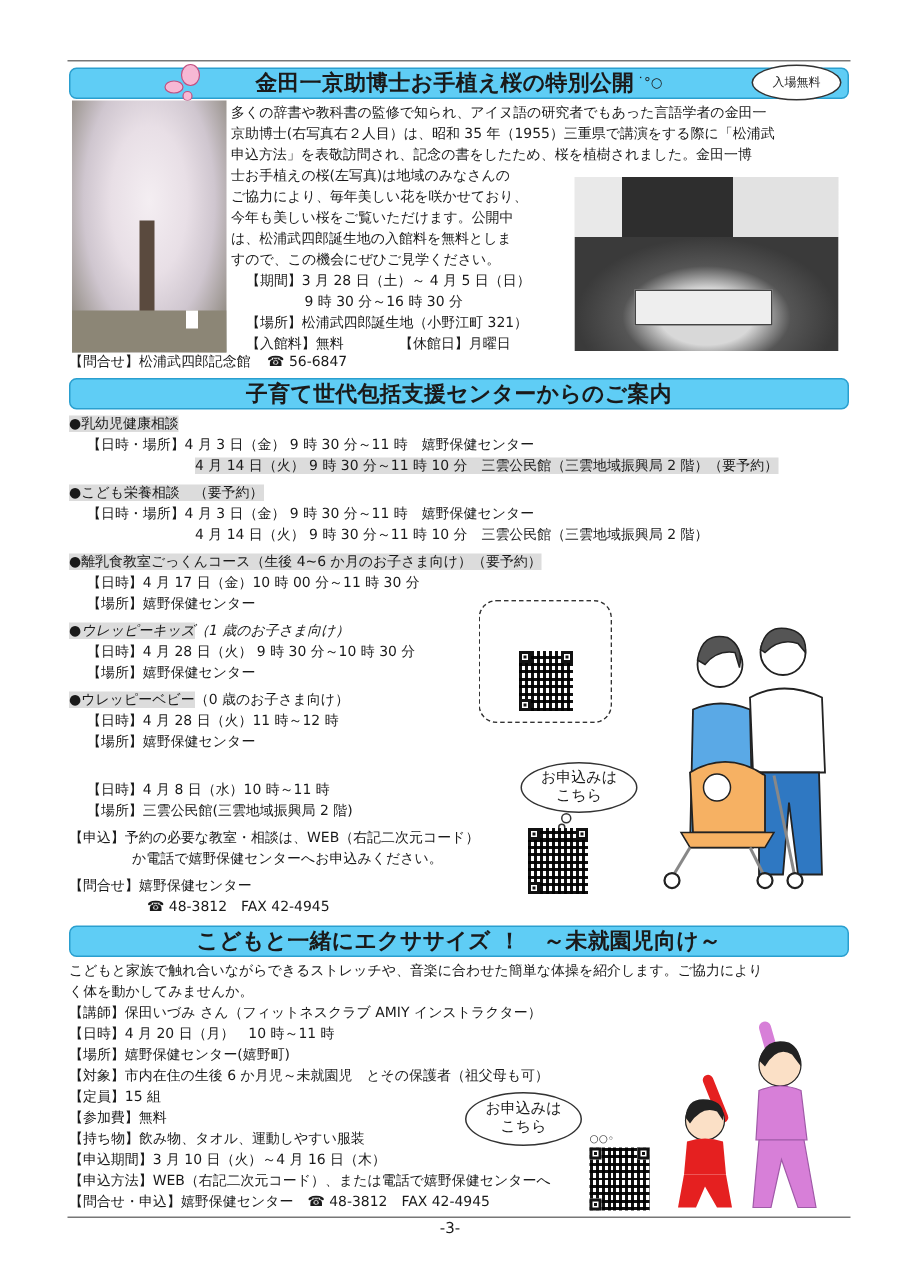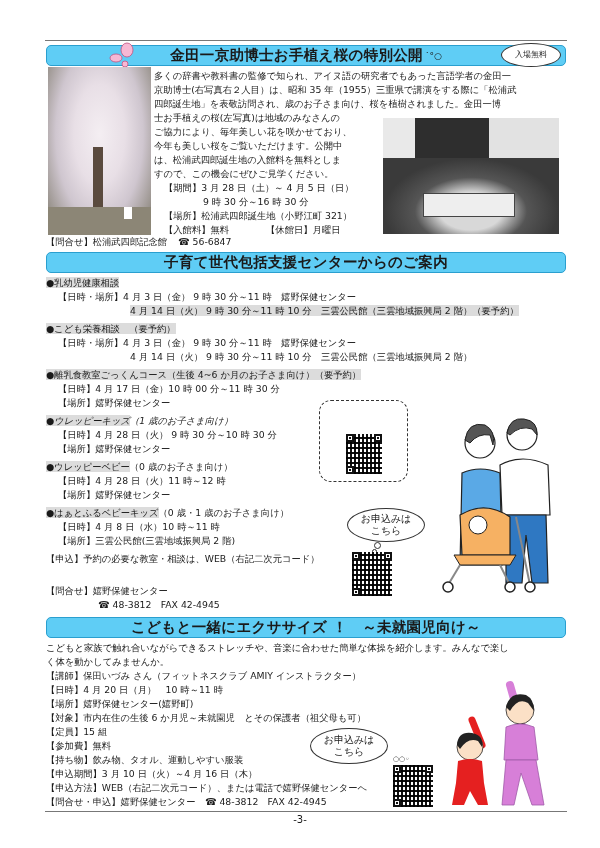--- a/index.html
+++ b/index.html
@@ -48,21 +48,21 @@
 
   <div class="photo" style="left:48px;top:67px;width:103px;height:168px;background:
       radial-gradient(ellipse at 50% 40%, #f4eef2 0%, #e8dfe6 35%, #cfc6cf 60%, #9a948e 85%, #6b6a5e 100%);">
     <div style="position:absolute;left:45px;top:80px;width:10px;height:70px;background:#5a4a3e;"></div>
     <div style="position:absolute;left:0;top:140px;width:103px;height:28px;background:#8c8676;"></div>
     <div style="position:absolute;left:76px;top:140px;width:8px;height:12px;background:#fff;"></div>
   </div>
 
   <div class="t" style="left:154px;top:69px;">多くの辞書や教科書の監修で知られ、アイヌ語の研究者でもあった言語学者の金田一</div>
   <div class="t" style="left:154px;top:83px;">京助博士(右写真右２人目）は、昭和 35 年（1955）三重県で講演をする際に「松浦武</div>
-  <div class="t" style="left:154px;top:97px;">四郎誕生地」を表敬訪問され、歳のお子さま向け、桜を植樹されました。金田一博</div>
+  <div class="t" style="left:154px;top:97px;">申込方法」を表敬訪問され、記念の書をしたため、桜を植樹されました。金田一博</div>
   <div class="t" style="left:154px;top:111px;">士お手植えの桜(左写真)は地域のみなさんの</div>
   <div class="t" style="left:154px;top:125px;">ご協力により、毎年美しい花を咲かせており、</div>
   <div class="t" style="left:154px;top:139px;">今年も美しい桜をご覧いただけます。公開中</div>
   <div class="t" style="left:154px;top:153px;">は、松浦武四郎誕生地の入館料を無料としま</div>
   <div class="t" style="left:154px;top:167px;">すので、この機会にぜひご見学ください。</div>
 
   <div class="t" style="left:164px;top:181px;">
     <span>【期間】</span><span>3 月 28 日（土）～ 4 月 5 日（日）</span>
   </div>
   <div class="t" style="left:203px;top:195px;">9 時 30 分～16 時 30 分</div>
@@ -103,25 +103,25 @@
   <div class="t" style="left:58px;top:396px;"><span>【場所】</span><span>嬉野保健センター</span></div>
 
   <div class="t" style="left:46px;top:414px;font-style:italic;"><span class="hl">●ウレッピーキッズ</span><span>（1 歳のお子さま向け）</span></div>
   <div class="t" style="left:58px;top:428px;"><span>【日時】</span><span>4 月 28 日（火） 9 時 30 分～10 時 30 分</span></div>
   <div class="t" style="left:58px;top:442px;"><span>【場所】</span><span>嬉野保健センター</span></div>
 
   <div class="t" style="left:46px;top:460px;"><span class="hl">●ウレッピーベビー</span><span>（0 歳のお子さま向け）</span></div>
   <div class="t" style="left:58px;top:474px;"><span>【日時】</span><span>4 月 28 日（火）11 時～12 時</span></div>
   <div class="t" style="left:58px;top:488px;"><span>【場所】</span><span>嬉野保健センター</span></div>
 
-  <div class="t" style="left:46px;top:506px;"><span class="hl">●はぁとふるベビーキッズ</span><span>（0 歳・1 歳のお子さま向け）</span></div>
   <div class="t" style="left:58px;top:520px;"><span>【日時】</span><span>4 月  8 日（水）10 時～11 時</span></div>
   <div class="t" style="left:58px;top:534px;"><span>【場所】</span><span>三雲公民館(三雲地域振興局 2 階)</span></div>
 
   <div class="t" style="left:46px;top:552px;"><span>【申込】</span><span>予約の必要な教室・相談は、WEB（右記二次元コード）</span></div>
+  <div class="t" style="left:88px;top:566px;">か電話で嬉野保健センターへお申込みください。</div>
   <div class="t" style="left:46px;top:584px;"><span>【問合せ】</span><span>嬉野保健センター</span></div>
   <div class="t" style="left:98px;top:598px;"><span>☎</span> <span>48-3812　FAX 42-4945</span></div>
 
   <div class="dash-box" style="left:319px;top:400px;width:87px;height:80px;">
     <div class="qr" style="left:26px;top:33px;width:36px;height:40px;">
       <div class="f" style="left:0;top:0;"></div>
         <div class="f" style="right:0;top:0;"></div>
         <div class="f" style="left:0;bottom:0;"></div>
     </div>
   </div>
@@ -159,21 +159,21 @@
     <line x1="70" y1="160" x2="80" y2="180" stroke="#888" stroke-width="2"></line>
     <circle cx="18" cy="182" r="5" fill="#fff" stroke="#222" stroke-width="1.5"></circle>
     <circle cx="80" cy="182" r="5" fill="#fff" stroke="#222" stroke-width="1.5"></circle>
     <circle cx="100" cy="182" r="5" fill="#fff" stroke="#222" stroke-width="1.5"></circle>
   </svg>
 
   <div class="banner" style="top:617px;">
     <span class="banner-title">こどもと一緒にエクササイズ ！　～未就園児向け～</span>
   </div>
 
-  <div class="t" style="left:46px;top:641px;">こどもと家族で触れ合いながらできるストレッチや、音楽に合わせた簡単な体操を紹介します。みんなで楽し</div>
+  <div class="t" style="left:46px;top:641px;">こどもと家族で触れ合いながらできるストレッチや、音楽に合わせた簡単な体操を紹介します。ご協力により</div>
   <div class="t" style="left:46px;top:655px;">く体を動かしてみませんか。</div>
 
   <div class="t" style="left:46px;top:669px;"><span>【講師】</span><span>保田いづみ さん（フィットネスクラブ AMIY インストラクター）</span></div>
   <div class="t" style="left:46px;top:683px;"><span>【日時】</span><span>4 月 20 日（月）　10 時～11 時</span></div>
   <div class="t" style="left:46px;top:697px;"><span>【場所】</span><span>嬉野保健センター(嬉野町)</span></div>
   <div class="t" style="left:46px;top:711px;"><span>【対象】</span><span>市内在住の生後 6 か月児～未就園児　とその保護者（祖父母も可）</span></div>
   <div class="t" style="left:46px;top:725px;"><span>【定員】</span><span>15 組</span></div>
   <div class="t" style="left:46px;top:739px;"><span>【参加費】</span><span>無料</span></div>
   <div class="t" style="left:46px;top:753px;"><span>【持ち物】</span><span>飲み物、タオル、運動しやすい服装</span></div>
   <div class="t" style="left:46px;top:767px;"><span>【申込期間】</span><span>3 月 10 日（火）～4 月 16 日（木）</span></div>

